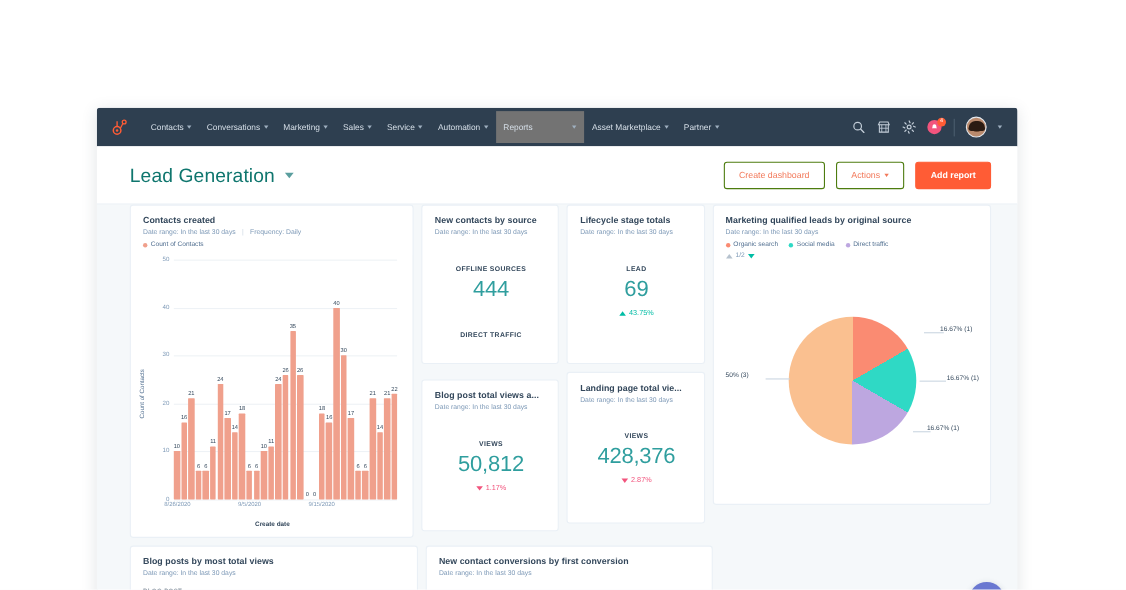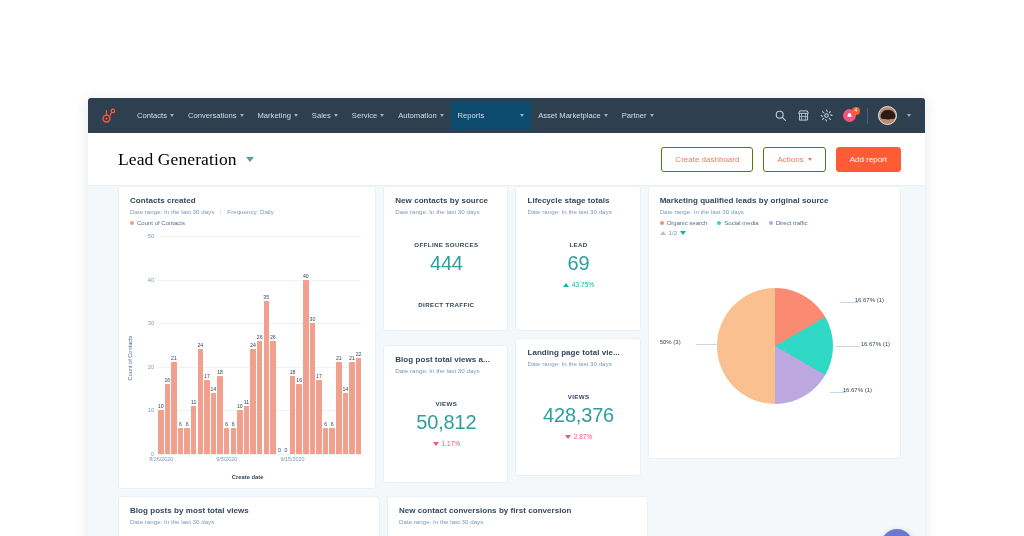--- a/index.html
+++ b/index.html
@@ -42,21 +42,21 @@
   .logo svg { display: block; }
   .nav-items { display: flex; align-items: center; gap: 0px; }
   .nav-item {
     color: #d6dfe8;
     font-size: 7.6px;
     padding: 10px 7px;
     white-space: nowrap;
     display: flex; align-items: center; gap: 3px;
     cursor: default;
   }
-  .nav-item.active { background: #0c4a6e; gap: 36px; }
+  .nav-item.active { background: #737373; gap: 36px; }
   .caret {
     width: 0; height: 0;
     border-left: 2.6px solid transparent;
     border-right: 2.6px solid transparent;
     border-top: 3px solid #9fb0c0;
     display: inline-block;
   }
   .nav-right {
     margin-left: auto;
     display: flex; align-items: center; gap: 10px;
@@ -98,25 +98,24 @@
 
   
   .page-head {
     background: #ffffff;
     height: 53px;
     display: flex; align-items: center;
     padding: 0 24px 0 30px;
     border-bottom: 1px solid #eaf0f6;
   }
   .page-title {
-    color: #000000;
+    color: #0f766e;
     font-size: 17.5px;
     font-weight: 400;
     letter-spacing: .1px;
-    font-family: Liberation Serif, serif;
   }
   .title-caret {
     width: 0; height: 0;
     border-left: 4px solid transparent;
     border-right: 4px solid transparent;
     border-top: 5px solid #5a9e9e;
     margin-left: 9px;
   }
   .head-actions { margin-left: auto; display: flex; align-items: center; gap: 10px; }
   .btn {
@@ -127,21 +126,21 @@
     cursor: pointer;
     display: flex; align-items: center; gap: 4px;
   }
   .btn-outline {
     background: #fff; color: #f2795a;
     border: 1px solid #4d7c0f;
   }
   .btn-primary {
     background: #ff5c35; color: #fff;
     border: 1px solid #ff5c35;
-    font-weight: 400;
+    font-weight: 700;
   }
   .btn-caret {
     width: 0; height: 0;
     border-left: 2.8px solid transparent;
     border-right: 2.8px solid transparent;
     border-top: 3.4px solid #f2795a;
   }
 
   
   .filter-bar {

